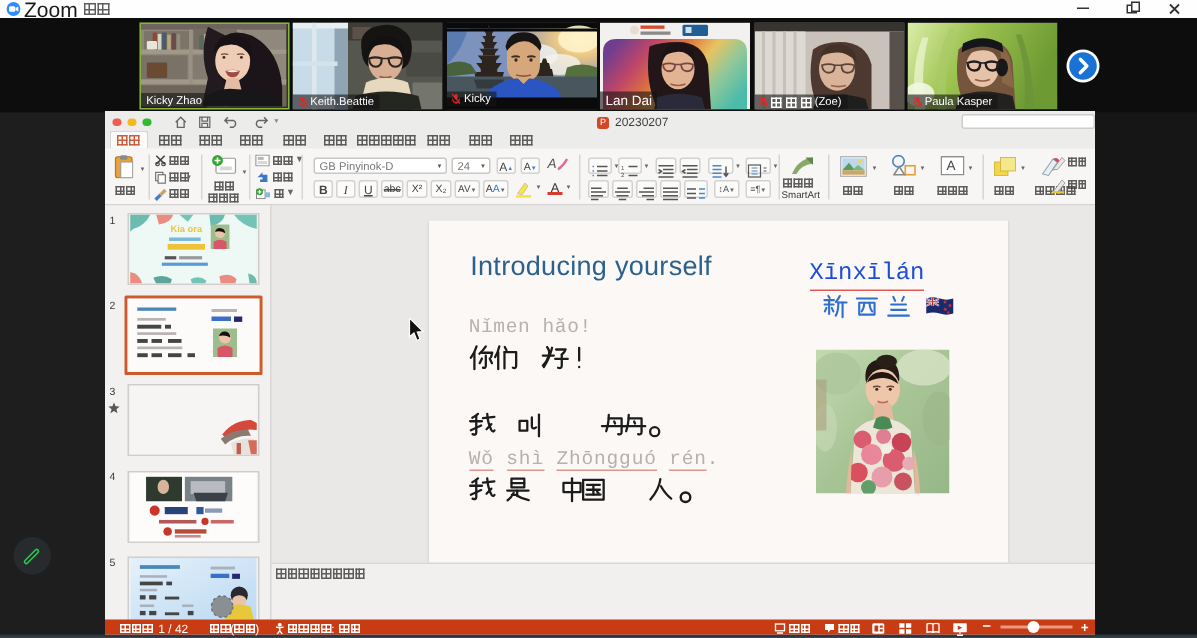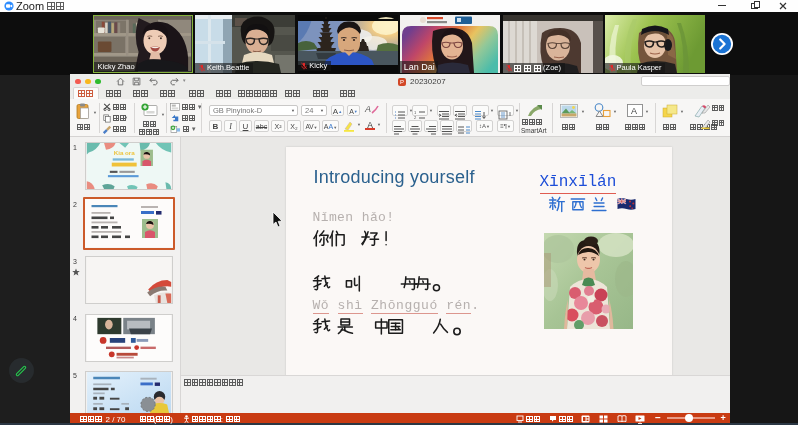--- a/index.html
+++ b/index.html
@@ -42,21 +42,21 @@
 </style></head>
 <body>
 <div id="stage">
 
 <div class="abs" style="left:0;top:0;width:798px;height:12px;background:#fefefe"></div>
 <svg class="abs" style="left:4px;top:1px" width="10" height="10" viewBox="0 0 10 10">
  <circle cx="5" cy="5" r="4.6" fill="#2d8cff"></circle>
  <rect x="2" y="3.2" width="4.2" height="3.6" rx="1" fill="#fff"></rect>
  <path d="M6.4 4.4 L8.2 3.4 L8.2 6.6 L6.4 5.6 Z" fill="#fff"></path>
 </svg>
-<div class="abs" style="left:16px;top:1px;font-size:11px;color:#1a1a1a;line-height:10px">Zoom <span class="hz" style="width:8px;height:8px;margin-top:1px"></span><span class="hz" style="width:8px;height:8px;margin-top:1px;margin-left:1px"></span></div>
+<div class="abs" style="left:16px;top:1px;font-size:14px;color:#1a1a1a;line-height:10px">Zoom <span class="hz" style="width:8px;height:8px;margin-top:1px"></span><span class="hz" style="width:8px;height:8px;margin-top:1px;margin-left:1px"></span></div>
 <div class="abs" style="left:718px;top:5px;width:8px;height:1.4px;background:#333"></div>
 <div class="abs" style="left:751px;top:2.5px;width:6.5px;height:6.5px;border:1.2px solid #333;background:#fff"></div>
 <div class="abs" style="left:753.5px;top:1px;width:6.5px;height:6.5px;border:1.2px solid #333;background:#fff"></div>
 <svg class="abs" style="left:779px;top:2px" width="8" height="8" viewBox="0 0 8 8">
       <path d="M1 1 L7 7 M7 1 L1 7" stroke="#333" stroke-width="1.2"></path>
     </svg>
 
 <div class="abs" style="left:0;top:12px;width:798px;height:63px;background:#0d0d0d"></div>
 <div id="v1" class="vid" style="left:93px;border:1.5px solid #85b33c">
 <svg width="97" height="55" viewBox="0 0 100 58" preserveAspectRatio="none">
@@ -865,21 +865,21 @@
 <div class="abs" style="left:184px;top:379px">
 <span class="hz" style="width:6.5px;height:6.5px"></span><span class="hz" style="width:6.5px;height:6.5px;margin-left:1px"></span><span class="hz" style="width:6.5px;height:6.5px;margin-left:1px"></span><span class="hz" style="width:6.5px;height:6.5px;margin-left:1px"></span><span class="hz" style="width:6.5px;height:6.5px;margin-left:1px"></span><span class="hz" style="width:6.5px;height:6.5px;margin-left:1px"></span><span class="hz" style="width:6.5px;height:6.5px;margin-left:1px"></span><span class="hz" style="width:6.5px;height:6.5px;margin-left:1px"></span>
 </div>
 
 <div class="abs" style="left:70px;top:413px;width:660px;height:10px;background:#c93b12"></div>
 <div id="status">
  <div class="abs" style="left:80px;top:414.5px;color:#fff;font-size:7.5px;display:flex;align-items:center">
   <span class="hzw" style="width:6.5px;height:6.5px"></span>
         <span class="hzw" style="width:6.5px;height:6.5px;margin-left:1px"></span>
         <span class="hzw" style="width:6.5px;height:6.5px;margin-left:1px"></span>
-  <span style="margin-left:4px;font-size:8px">2 / 70</span>
+  <span style="margin-left:4px;font-size:8px">1 / 42</span>
   <span class="hzw" style="width:6.5px;height:6.5px;margin-left:14px"></span>
         <span class="hzw" style="width:6.5px;height:6.5px;margin-left:1px"></span>
   <span style="font-size:8px">(</span>
         <span class="hzw" style="width:6.5px;height:6.5px"></span>
         <span class="hzw" style="width:6.5px;height:6.5px;margin-left:1px"></span>
         <span style="font-size:8px">)</span>
   <svg style="margin-left:10px" width="7" height="8" viewBox="0 0 7 8">
           <circle cx="3.5" cy="1.5" r="1.3" fill="#fff"></circle>
           <path d="M3.5 3 L3.5 5.5 M3.5 3.6 L1 3 M3.5 3.6 L6 3 M3.5 5.5 L1.8 7.8 M3.5 5.5 L5.2 7.8" stroke="#fff" stroke-width="0.9"></path>
         </svg>

